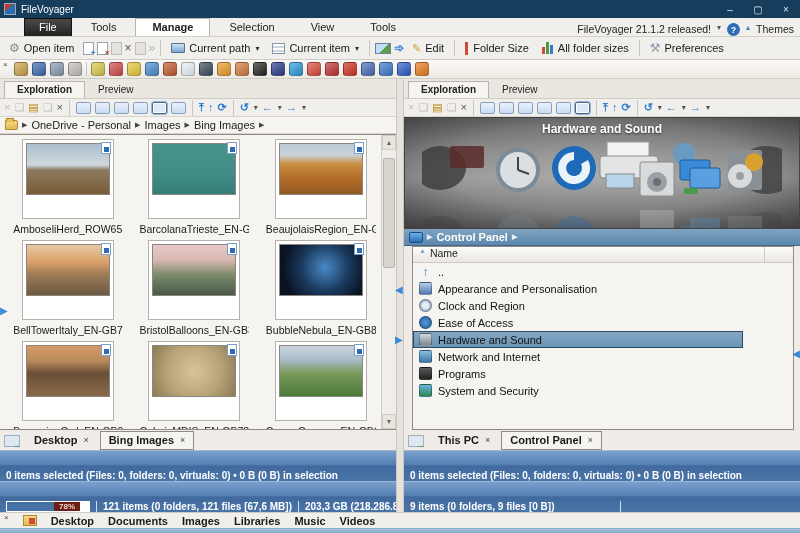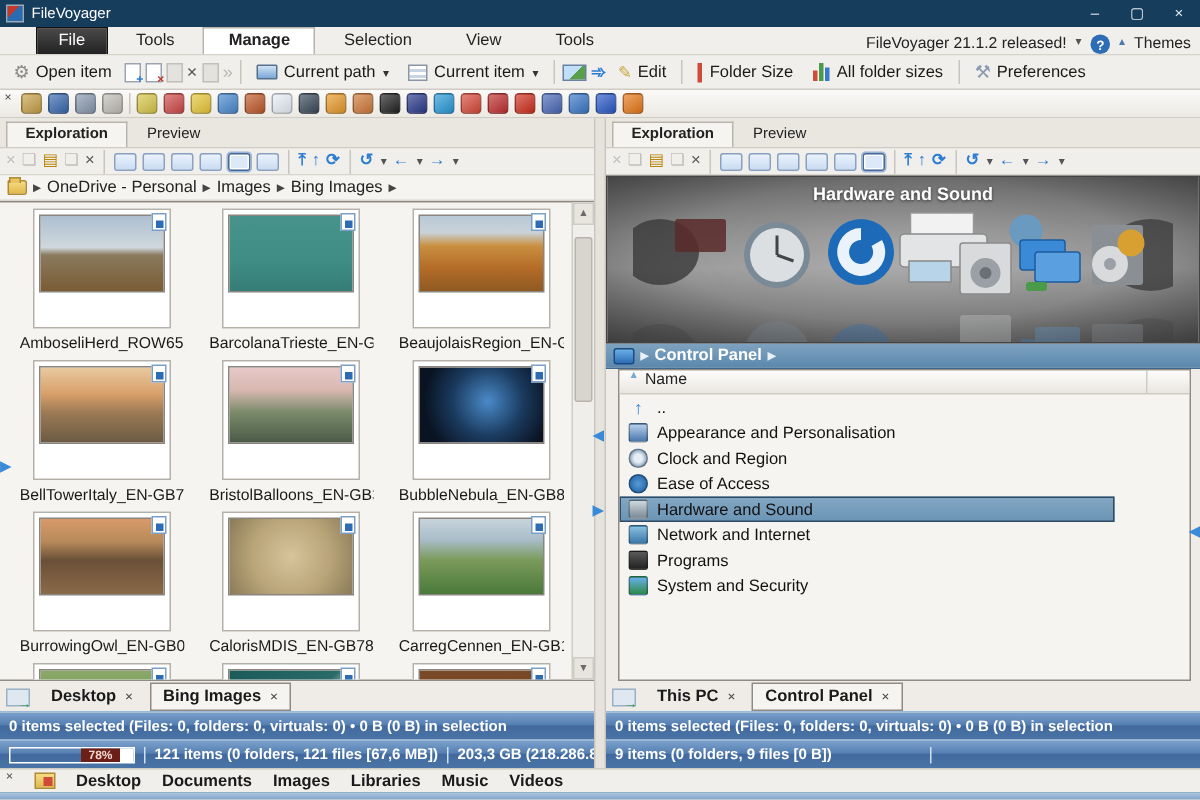--- a/index.html
+++ b/index.html
@@ -102,21 +102,21 @@
   .cp-up-arrow { color:#2d7dd2; font-weight:bold; font-size:12px; width:13px; text-align:center; }
 
   
   .bottom-tabs { height:20px; display:flex; align-items:flex-end; gap:2px; padding-left:2px; background:#efece7; }
   .bt-newtab { width:16px; height:12px; margin:0 3px 3px 2px; background:#dfe8f0; border:1px solid #9ab0c4; position:relative; }
   .bt-newtab:after { content:"→"; position:absolute; right:-2px; bottom:-4px; color:#2d9a4a; font-size:9px; font-weight:bold; }
   .btab { display:flex; align-items:center; gap:6px; padding:2px 8px 3px; font-weight:bold; font-size:11px; color:#1a1a1a; border:1px solid transparent; cursor:default; }
   .btab.active { background:#f6f4f0; border-color:#8f8b84; }
   .btab .x { font-weight:normal; font-size:9px; color:#444; }
 
-  .status-bar { height:19px; background:linear-gradient(180deg,#7ba0cc 0%,#5580b2 45%,#41699e 50%,#4a74a6 100%); border-top:1px solid #9ab8d8; color:#fff; font-weight:bold; font-size:10px; display:flex; align-items:center; padding:0 6px; gap:6px; white-space:nowrap; overflow:hidden; }
+  .status-bar { height:31px; background:linear-gradient(180deg,#7ba0cc 0%,#5580b2 45%,#41699e 50%,#4a74a6 100%); border-top:1px solid #9ab8d8; color:#fff; font-weight:bold; font-size:10px; display:flex; align-items:flex-end; padding:0 6px; gap:6px; white-space:nowrap; overflow:hidden; }
   .meter { display:flex; height:11px; border:1px solid #fff; flex:0 0 auto; }
   .meter .used { background:#6b1f16; color:#f0d8d0; font-size:8px; font-weight:bold; display:flex; align-items:center; justify-content:center; width:26px;margin-left:47px; }
   .meter .free { background:#fff; width:9px; }
   .st-div { width:1px; height:11px; background:#cfe0f0; flex:0 0 auto; }
 
   
   #favorites { height:16px; background:#f1efec; border-top:1px solid #cfccc5; display:flex; align-items:center; gap:14px; padding-left:4px; }
   #favorites .closer { font-size:8px; color:#444; align-self:flex-start; }
   .fav-folder { width:14px; height:11px; background:linear-gradient(#f6dc84,#e0b84e); border:1px solid #b08a30; position:relative; }
   .fav-folder:after { content:""; position:absolute; right:1px; top:2px; width:6px; height:6px; background:#d04a3a; }

